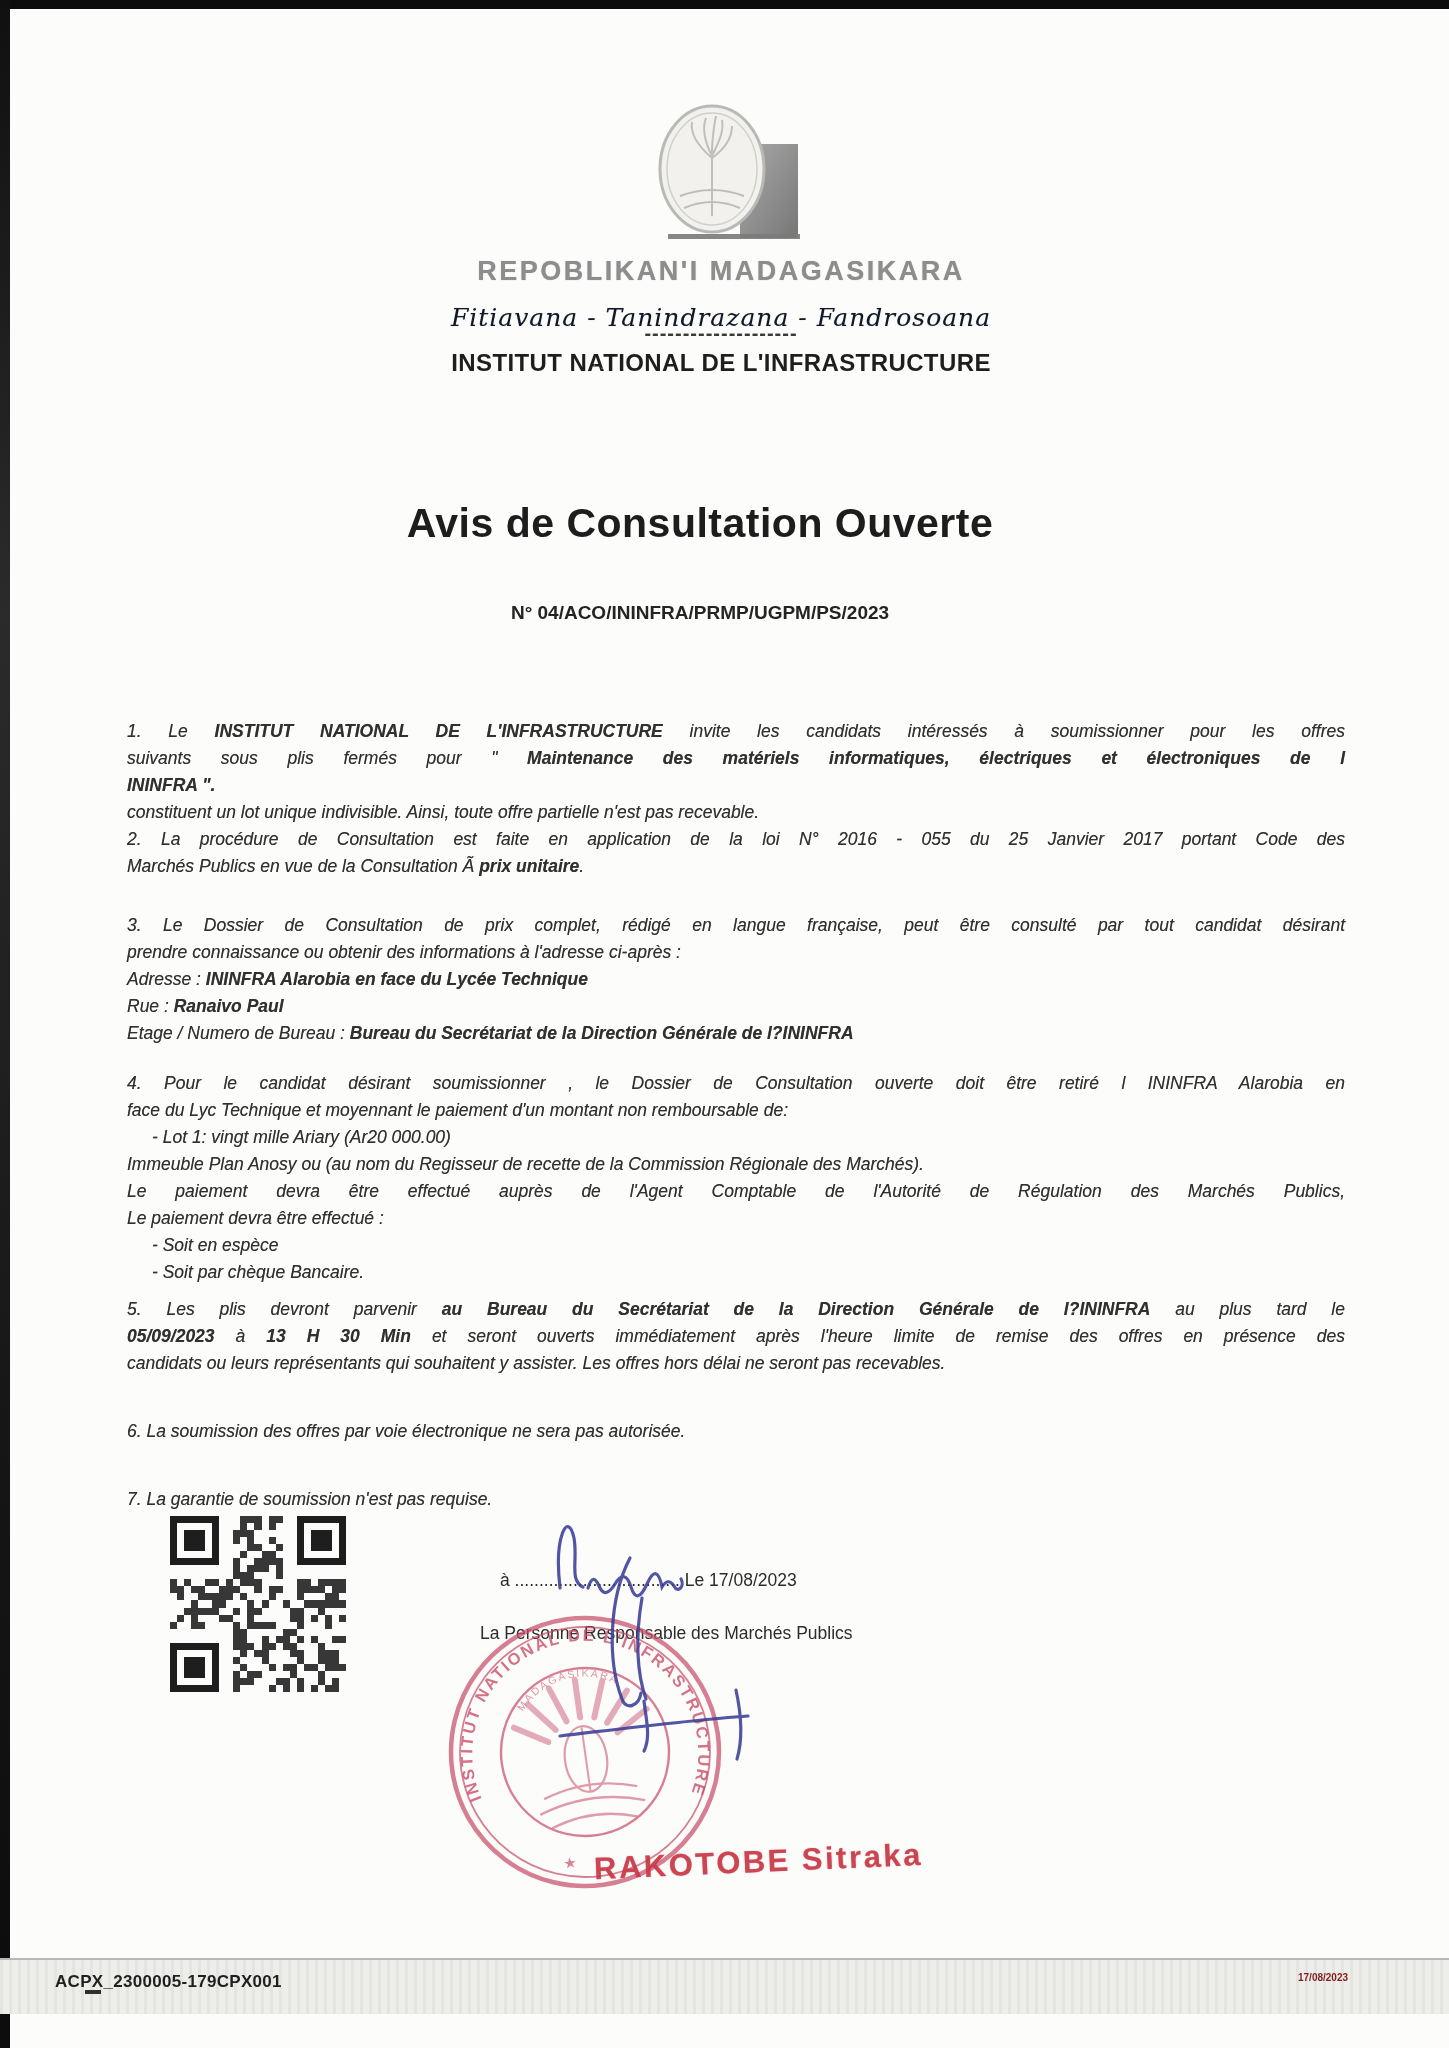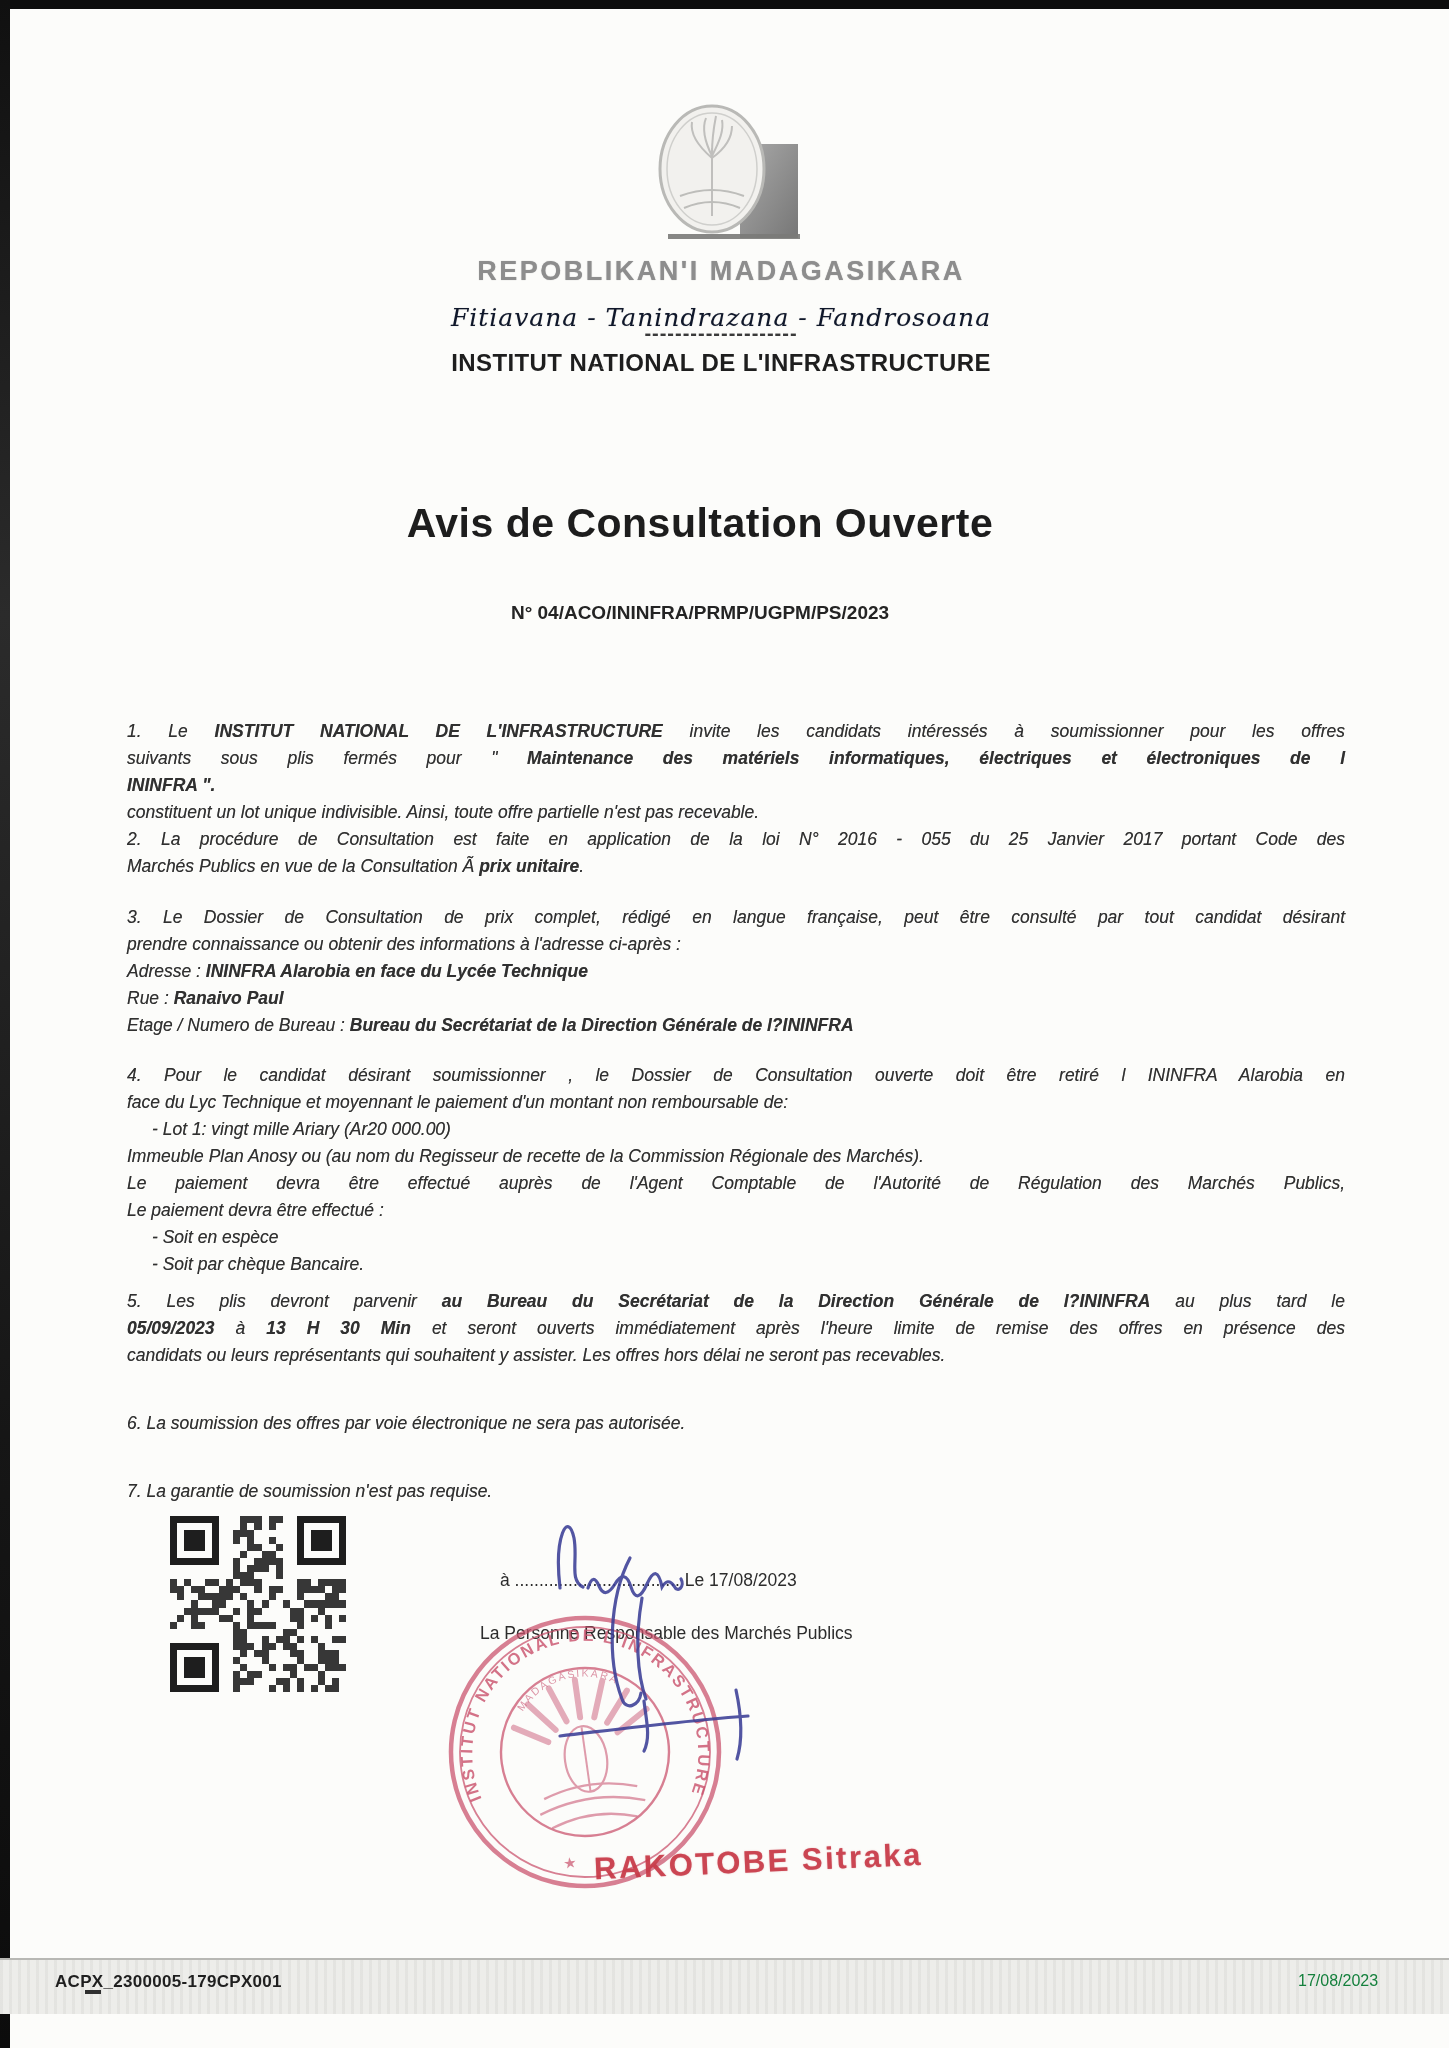--- a/index.html
+++ b/index.html
@@ -21,21 +21,21 @@
   
   .titlewrap{position:absolute;left:0;top:0;width:1400px;text-align:center;}
   .doc-title{position:absolute;top:500px;width:100%;font-size:41px;font-weight:700;color:#1d1d1d;letter-spacing:.5px;}
   .doc-ref{position:absolute;top:602px;width:100%;font-size:19px;font-weight:700;color:#242424;}
   .dotmark{position:absolute;left:592px;top:355px;color:#777;font-size:15px;letter-spacing:3px;}
   
   .body-block{position:absolute;left:127px;top:718px;width:1218px;font-size:17.5px;color:#303030;
               text-shadow:0 0 .4px rgba(40,40,40,.55);}
   .para{margin:0;}
   .para:nth-child(2){}
-  .para:nth-child(3){margin-top:24px}
+  .para:nth-child(3){margin-top:32px}
   .para:nth-child(4){margin-top:23px}
   .para:nth-child(5){margin-top:10px}
   .para:nth-child(6){margin-top:41px}
   .para:nth-child(7){margin-top:41px}
   .line{line-height:27px;min-height:27px;text-align:left;font-style:italic;}
   .line.just{text-align:justify;text-align-last:justify;}
   .line.indent{padding-left:25px;}
   .b{font-weight:700;}
   
   .qr{position:absolute;left:170px;top:1516px;width:176px;height:176px;}
@@ -44,21 +44,21 @@
   .stamp{position:absolute;left:440px;top:1607px;}
   .sig{position:absolute;left:470px;top:1498px;}
   .name-stamp{position:absolute;left:594px;top:1844px;font-size:31px;font-weight:700;
               color:rgba(199,58,72,.88);letter-spacing:2.5px;transform:rotate(-2.5deg);
               text-shadow:0 0 1.2px rgba(199,58,72,.55);font-family:"Liberation Sans",sans-serif;}
   
   .footer-band{position:absolute;left:0;top:1958px;width:1449px;height:54px;background:#ededea;
                border-top:2px solid #b8b8b4;
                background-image:repeating-linear-gradient(90deg,rgba(160,160,155,.12) 0 3px,rgba(255,255,255,0) 3px 9px);}
   .footer-id{position:absolute;left:35px;top:1972px;font-size:17px;font-weight:700;color:#1f1f1f;letter-spacing:.3px;margin-left:20px;}
-  .footer-date{position:absolute;left:1298px;top:1972px;font-size:16px;font-weight:400;color:#15803d;}
+  .footer-date{position:absolute;left:1298px;top:1972px;font-size:10px;font-weight:700;color:#7f1d1d;}
   .dash-artifact{position:absolute;left:85px;top:1990px;width:16px;height:4px;background:#2f2f2f;}
 </style>
 </head>
 <body>
 
 <div class="page">
 
   <div class="edge-top"></div>
   <div class="edge-left"></div>
 

